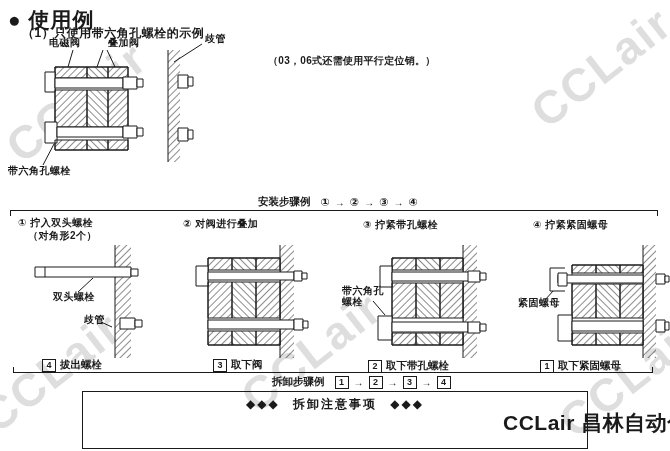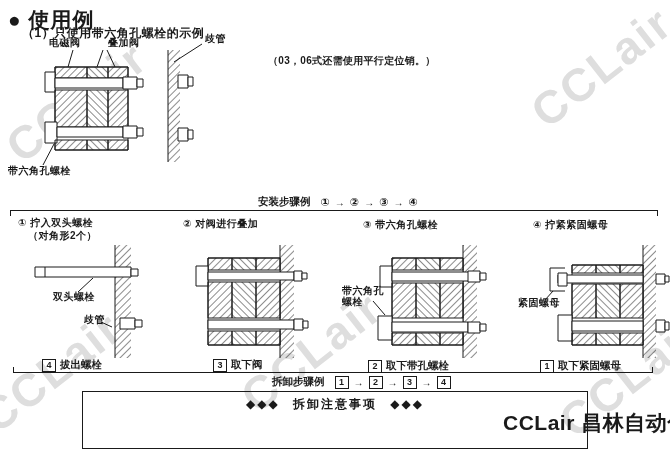--- a/index.html
+++ b/index.html
@@ -119,21 +119,21 @@
         <span class="circg">③</span>
         <span class="arrow">→</span>
         <span class="circg">④</span>
       </span>
   </div>
   <div class="bracket-down z" style="left:10px;top:210px;width:646px;"></div>
 
   <div class="abs z steptitle" style="left:18px;top:216px;">① 拧入双头螺栓</div>
   <div class="abs z steptitle" style="left:28px;top:229px;">（对角形2个）</div>
   <div class="abs z steptitle" style="left:183px;top:217px;">② 对阀进行叠加</div>
-  <div class="abs z steptitle" style="left:363px;top:218px;">③ 带六角孔螺栓</div>
+  <div class="abs z steptitle" style="left:363px;top:218px;">③ 拧紧带孔螺栓</div>
   <div class="abs z steptitle" style="left:533px;top:218px;">④ 拧紧紧固螺母</div>
 
   <svg class="z" style="left:15px;top:243px;" width="135" height="122">
     <g stroke="#1a1a1a" stroke-width="1" fill="none">
       <rect x="100" y="2" width="16" height="113" fill="url(#pF)" stroke="none"></rect>
       <line x1="100" y1="2" x2="100" y2="115"></line>
       <rect x="20" y="24" width="96" height="10" fill="#fff"></rect>
       <line x1="30" y1="24" x2="30" y2="34"></line>
       <rect x="116" y="26" width="7" height="7" fill="#fff"></rect>
       <rect x="105" y="75" width="15" height="11" fill="#fff"></rect>

